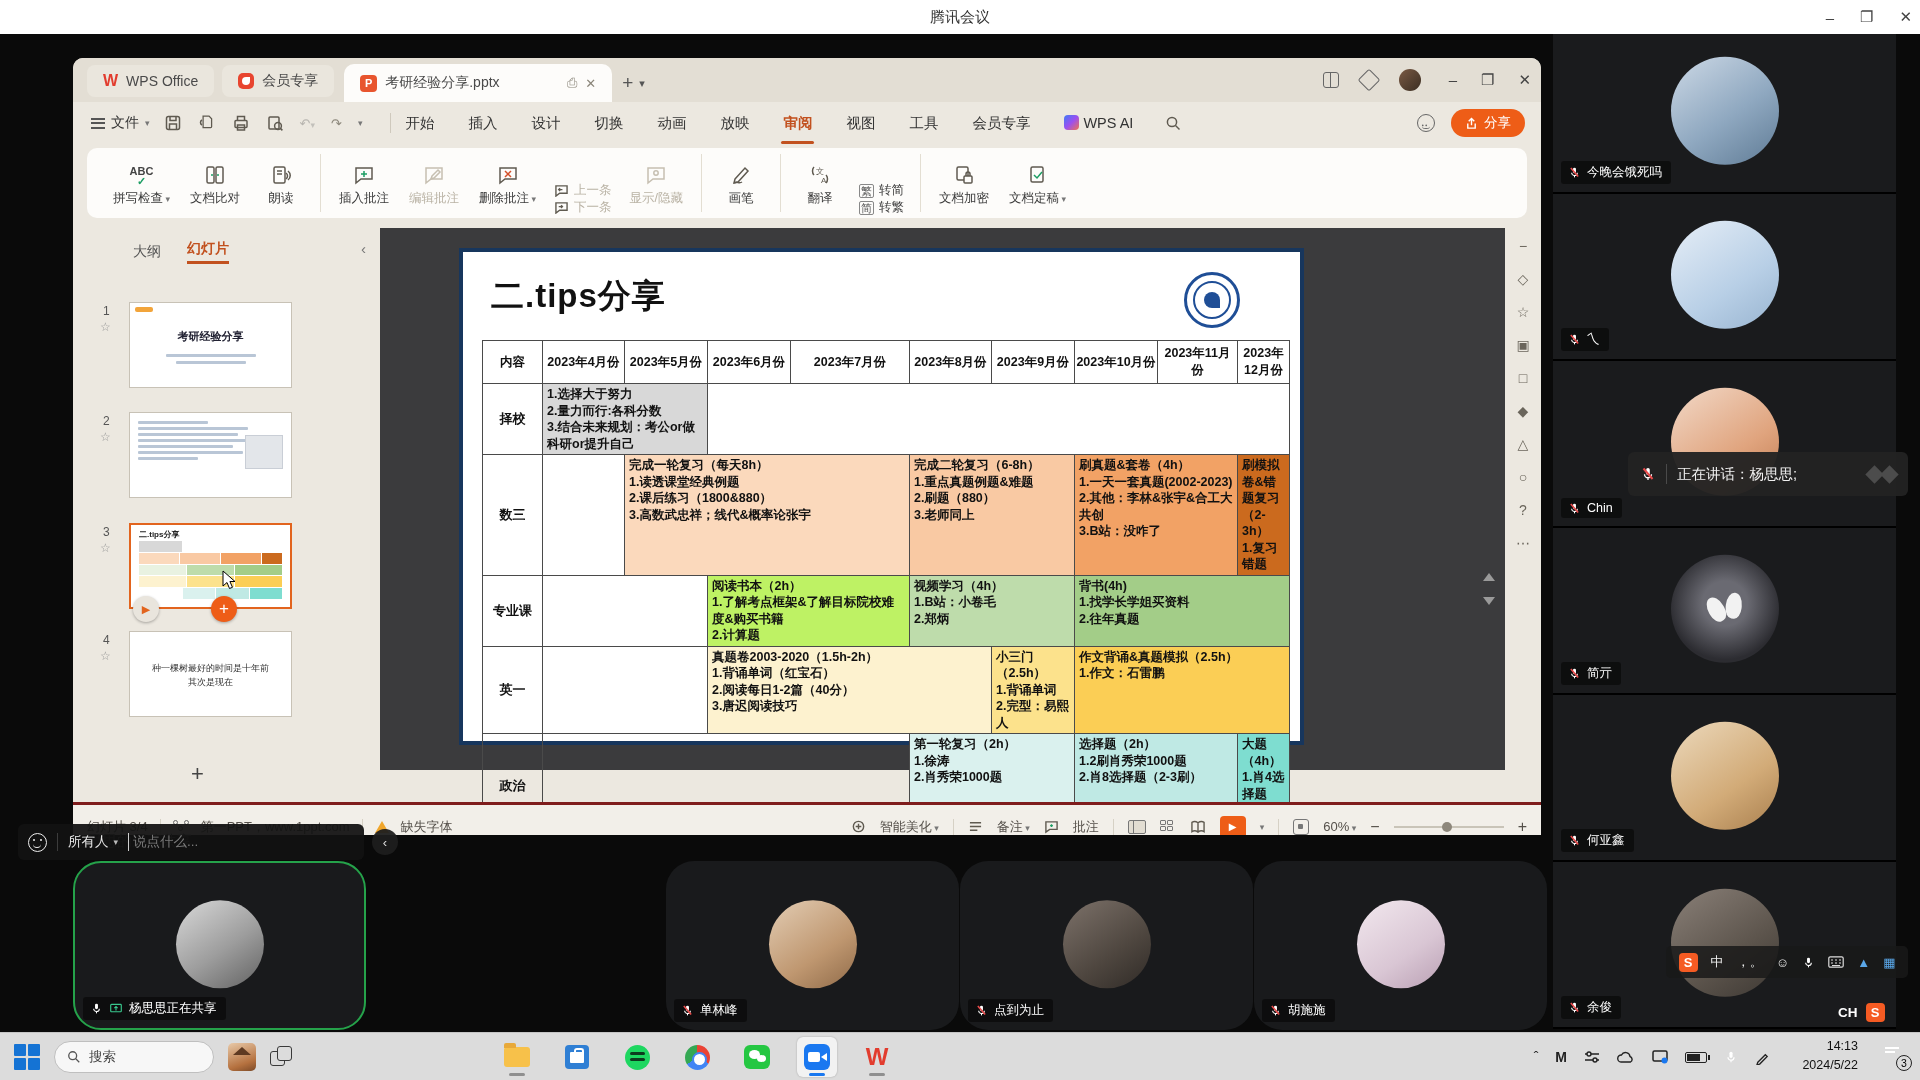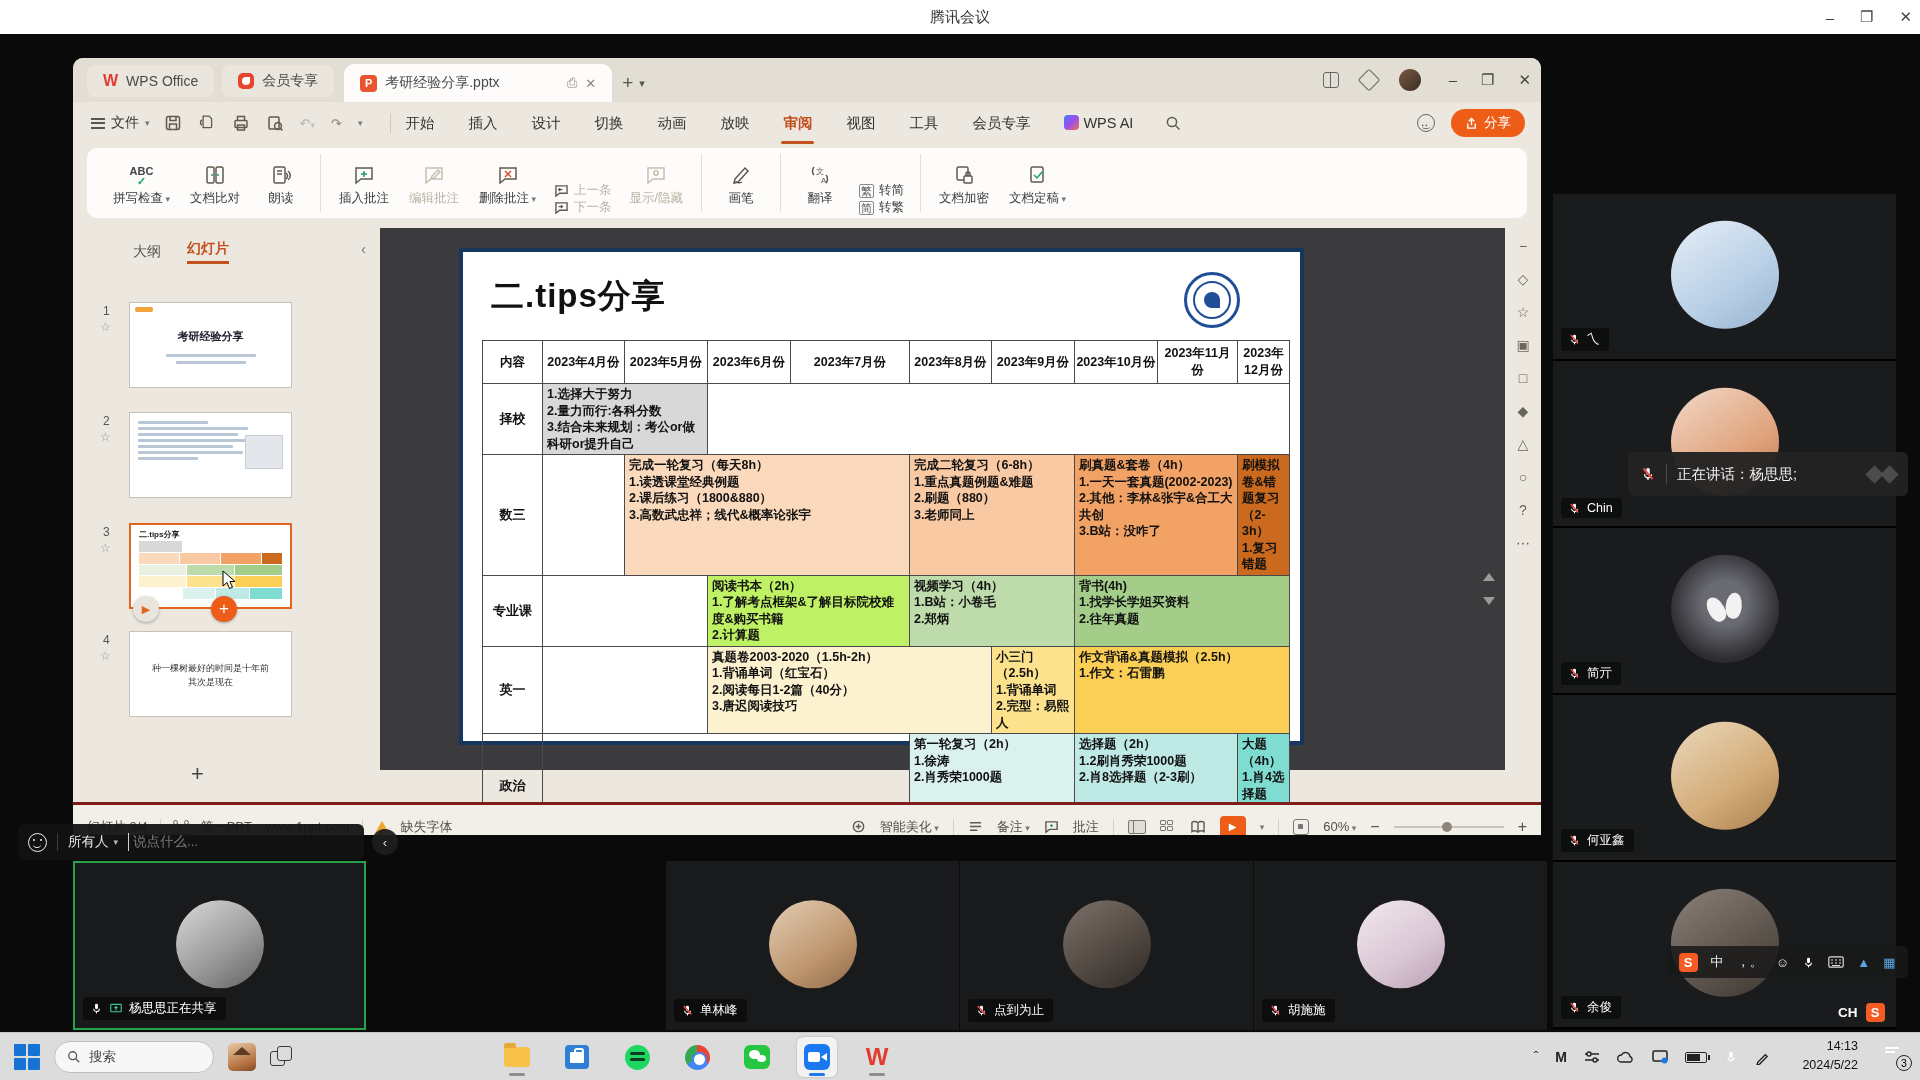--- a/index.html
+++ b/index.html
@@ -139,21 +139,21 @@
   .chatbar { position:absolute; left:18px; top:824px; width:346px; height:36px; background:rgba(18,18,18,.94); border-radius:6px; display:flex; align-items:center; padding:0 10px; gap:10px; z-index:4; }
   .chat-smile { width:19px; height:19px; border:1.6px solid #eee; border-radius:50%; position:relative; }
   .chat-smile::before { content:""; position:absolute; left:3.5px; top:5px; width:2.5px; height:2.5px; background:#eee; border-radius:50%; box-shadow:7px 0 0 #eee; }
   .chat-smile::after { content:""; position:absolute; left:4px; top:9px; width:8px; height:4px; border-bottom:1.6px solid #eee; border-radius:0 0 6px 6px; }
   .chat-div { width:1px; height:18px; background:#3c3c3c; }
   .chat-aud { color:#e8e8e8; font-size:13.5px; display:flex; align-items:center; gap:5px; }
   .chat-input { color:#7a7a7a; font-size:13.5px; flex:1; border-left:1.5px solid #cfcfcf; padding-left:4px; }
   .chat-collapse { position:absolute; left:372px; top:829px; width:26px; height:26px; border-radius:50%; background:rgba(30,30,30,.95); color:#ddd; display:flex; align-items:center; justify-content:center; font-size:13px; z-index:4; }
 
   
-  .btile { position:absolute; top:861px; width:293px; height:169px; background:#191a1c; }
+  .btile { position:absolute; top:861px; width:293px; height:169px; background:#191a1c;border-radius:28px; }
   .btile.sharing { border:2px solid #25a24a; }
   .stile { position:absolute; left:1553px; width:343px; background:#1a1b1d; border-bottom:2px solid #000; }
   .avatar { border-radius:50%; position:absolute; left:50%; top:50%; transform:translate(-50%,-52%); }
   .btile .avatar { width:88px; height:88px; }
   .stile .avatar { width:108px; height:108px; }
   .nlabel { position:absolute; left:8px; bottom:8px; background:rgba(10,10,10,.78); color:#fff; font-size:12.5px; padding:3px 9px 3px 7px; border-radius:3px; display:flex; align-items:center; gap:6px; z-index:2; }
   .av1 { background:linear-gradient(145deg,#cdd9e6,#8fa8c0 55%,#5f7b95); }
   .av2 { background:linear-gradient(145deg,#e6eef7,#b8cfe6 60%,#98b4d0); }
   .av3 { background:linear-gradient(145deg,#f2d9c8,#e0a47e 60%,#c07a50); }
   .av4 { background:radial-gradient(circle at 50% 45%,#6a6a72 0 28%,#2c2c31 70%); }
@@ -797,20 +797,32 @@
       <svg class="mic" viewBox="0 0 16 16">
           <rect x="6.2" y="2" width="3.6" height="7" rx="1.8"></rect>
           <path d="M4.5 8.2a3.5 3.5 0 0 0 7 0"></path>
           <line x1="8" y1="11.8" x2="8" y2="14"></line>
           <line class="slash" x1="3.5" y1="2.5" x2="12.5" y2="13"></line>
         </svg>
       <span>胡施施</span>
     </div>
   </div>
 
+  <div class="stile" style="top:34px;height:160px">
+    <div class="avatar av1"></div>
+    <div class="nlabel">
+      <svg class="mic" viewBox="0 0 16 16">
+          <rect x="6.2" y="2" width="3.6" height="7" rx="1.8"></rect>
+          <path d="M4.5 8.2a3.5 3.5 0 0 0 7 0"></path>
+          <line x1="8" y1="11.8" x2="8" y2="14"></line>
+          <line class="slash" x1="3.5" y1="2.5" x2="12.5" y2="13"></line>
+        </svg>
+      <span>今晚会饿死吗</span>
+    </div>
+  </div>
   <div class="stile" style="top:194px;height:167px">
     <div class="avatar av2"></div>
     <div class="nlabel">
       <svg class="mic" viewBox="0 0 16 16">
           <rect x="6.2" y="2" width="3.6" height="7" rx="1.8"></rect>
           <path d="M4.5 8.2a3.5 3.5 0 0 0 7 0"></path>
           <line x1="8" y1="11.8" x2="8" y2="14"></line>
           <line class="slash" x1="3.5" y1="2.5" x2="12.5" y2="13"></line>
         </svg>
       <span>乀</span>

